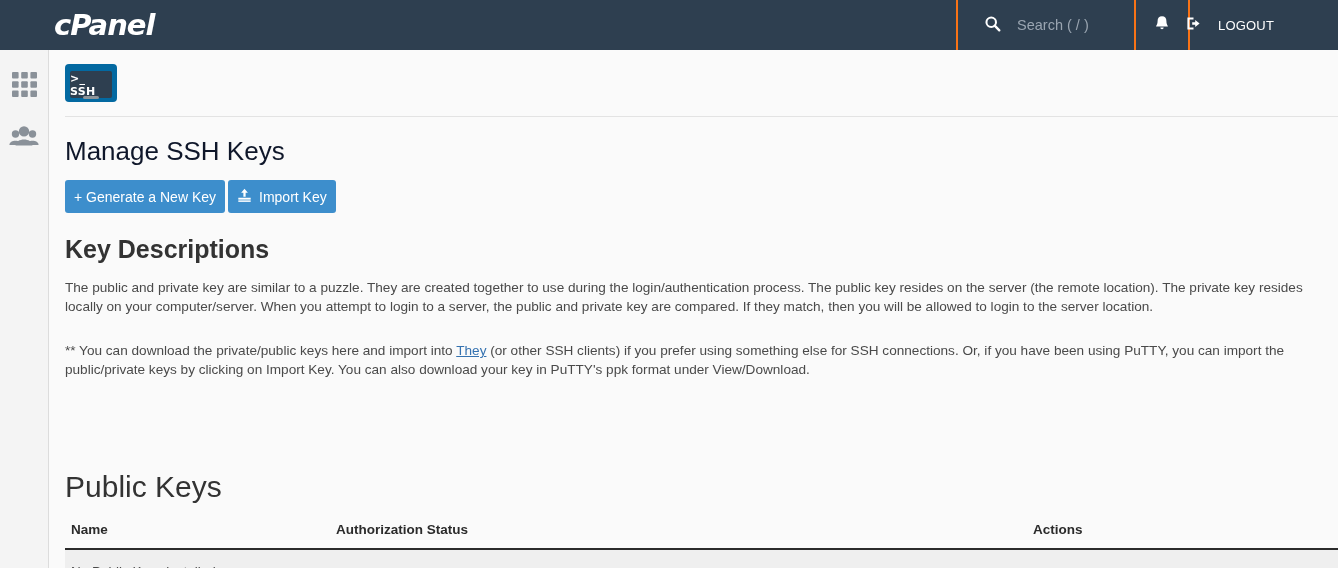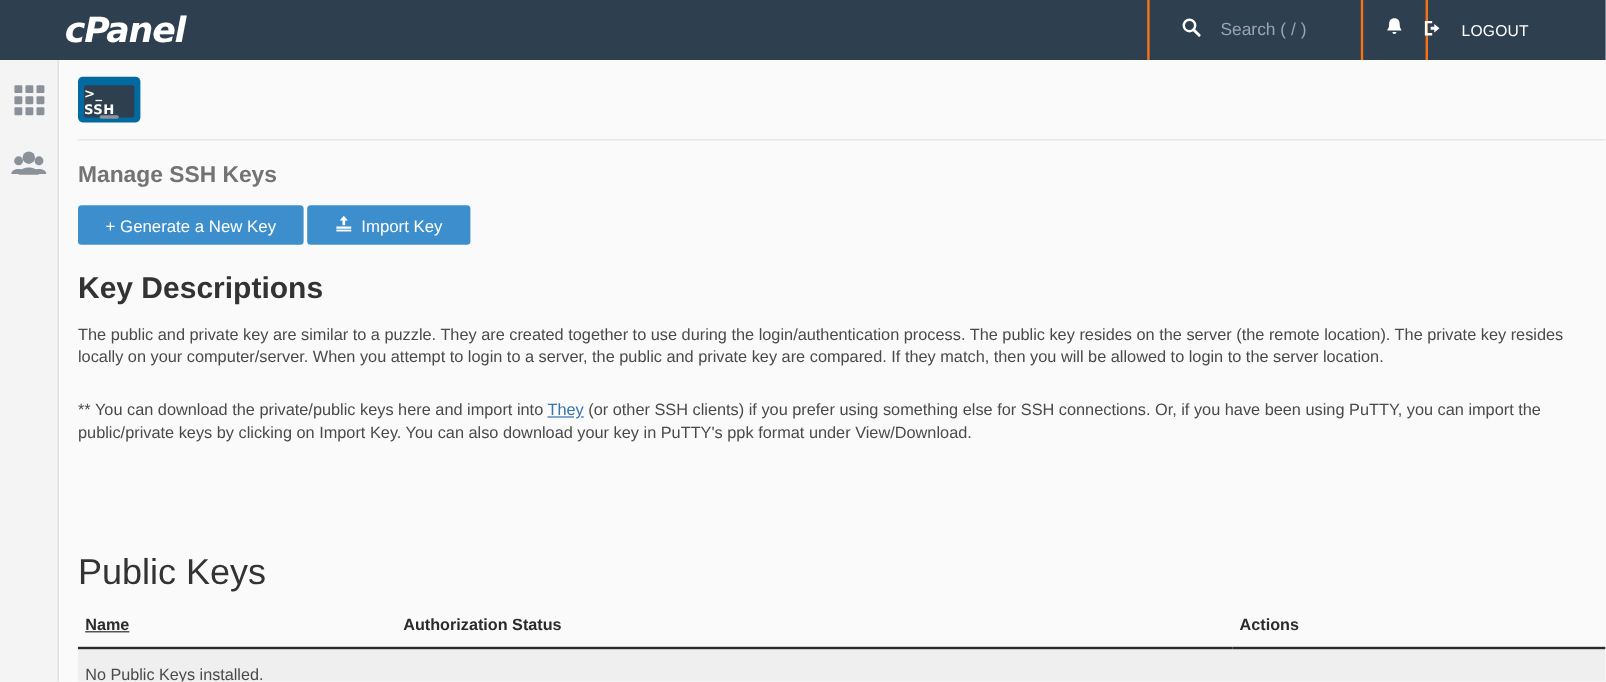--- a/index.html
+++ b/index.html
@@ -147,37 +147,37 @@
     color: #333333;
   }
   .divider {
     margin: 14px 0 0 15px;
     width: 1273px;
     height: 1px;
     background: #e3e3e3;
   }
 
   .h2 {
-    font-size: 19px;
-    font-weight: bold;
-    color: #737373;
+    font-size: 26px;
+    font-weight: normal;
+    color: #0f172a;
     margin: 19px 0 0 15px;
   }
   .btn-row {
     margin: 13px 0 0 15px;
     display: flex;
     gap: 3px;
   }
   .btn {
     background: #3d8ecc;
     color: #ffffff;
     border: none;
     border-radius: 3px;
     height: 33px;
-    padding: 0 23px;
+    padding: 0 9px;
     font-size: 14px;
     font-family: "Liberation Sans", sans-serif;
     display: inline-flex;
     align-items: center;
     gap: 7px;
     cursor: pointer;
   }
   .h3 {
     font-size: 25px;
     font-weight: bold;
@@ -216,21 +216,21 @@
     color: #2b2b2b;
     padding: 0 0 11px 6px;
     border-bottom: 2px solid #2b2b2b;
   }
   table.keys td {
     font-size: 13.5px;
     color: #4a4a4a;
     background: #efefef;
     padding: 14px 0 26px 6px;
   }
-  th.c-name { width: 265px; text-decoration: underline; }
+  th.c-name { width: 265px; }
   th.c-auth { width: 697px; }
   th.c-act  { width: 311px; }
 </style>
 </head>
 <body>
 
 <div class="topbar">
 
   <div class="brand">
     <span class="brand-logo">cPanel</span>

